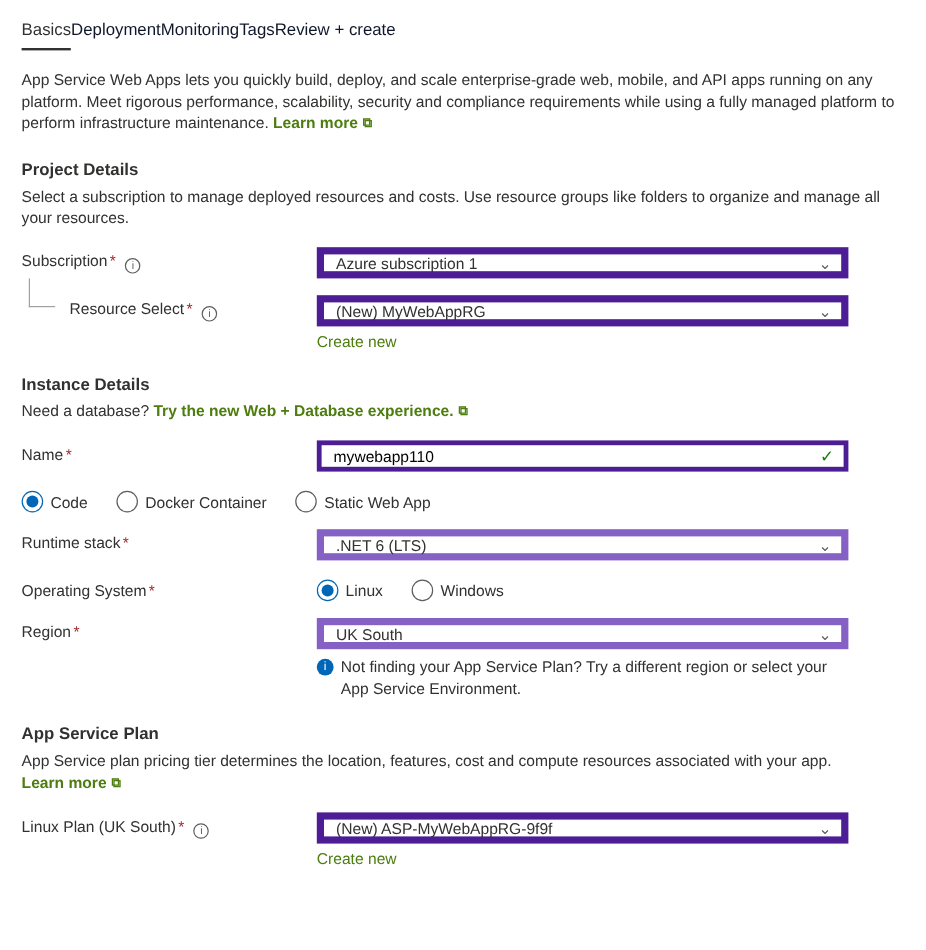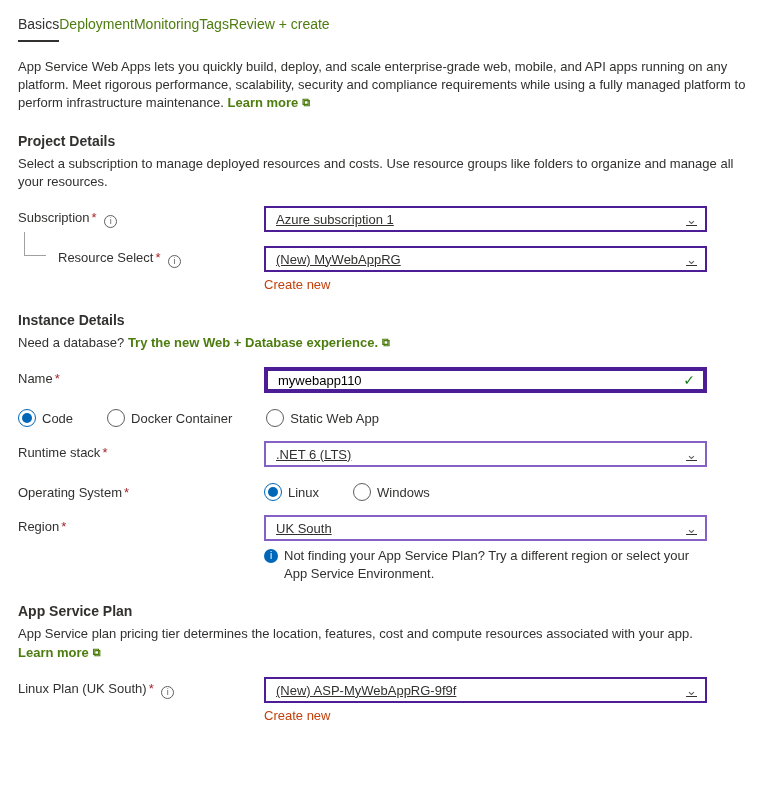--- a/index.html
+++ b/index.html
@@ -12,21 +12,21 @@
     padding: 10px 18px 30px 18px;
   }
   .tabs {
     display: flex;
     border-bottom: none;
     padding-bottom: 2px;
     margin-bottom: 14px;
   }
   .tab {
     font-size: 14px;
-    color: #4d7c0f;
+    color: #0f172a;
     padding: 6px 0 8px 0;
     cursor: pointer;
   }
   .tab.active {
     border-bottom: 2px solid #323130;
     font-weight: 400;
     color: #323130;
   }
   .intro {
     font-size: 13px;
@@ -89,60 +89,59 @@
     color: #605e5c;
     margin-left: 4px;
     position: relative;
     top: 2px;
     cursor: pointer;
   }
   .form-field { flex: 1; }
   .select {
     width: 443px;
     height: 26px;
-    border: 2px solid #4c1d95;
+    border: 6px solid #4c1d95;
     display: flex;
     align-items: center;
     justify-content: space-between;
     padding: 0 8px 0 10px;
     font-size: 13px;
     cursor: pointer;
     background: #fff;
-    text-decoration: underline;
   }
   .select.accent { border-color: #8661c5; }
   .chev { font-size: 13px; color: #605e5c; line-height: 1; }
   .input-wrap {
     width: 443px;
     height: 26px;
     border: 4px solid #4c1d95;
     display: flex;
     align-items: center;
     padding: 0 8px 0 10px;
     font-size: 13px;
   }
   .input-wrap input {
     border: none; outline: none; flex: 1; font-size: 13px; font-family: inherit;
   }
   .check-icon { color: #107c10; font-size: 14px; }
   .below-link {
     font-size: 13px;
-    color: #c2410c;
+    color: #4d7c0f;
     margin-top: 5px;
     display: inline-block;
     cursor: pointer;
   }
   .suffix {
     font-size: 13px;
     text-align: right;
     width: 443px;
     margin-top: 5px;
     color: #323130;
   }
-  .radio-group { display: flex; gap: 34px; padding-top: 2px; }
+  .radio-group { display: flex; gap: 24px; padding-top: 2px; }
   .radio-item { display: flex; align-items: center; gap: 6px; cursor: pointer; }
   .radio-outer {
     width: 18px; height: 18px; border-radius: 50%;
     border: 1px solid #605e5c; display: flex;
     align-items: center; justify-content: center;
   }
   .radio-outer.sel { border-color: #0067b8; }
   .radio-inner {
     width: 10px; height: 10px; border-radius: 50%;
     background: #0067b8;

